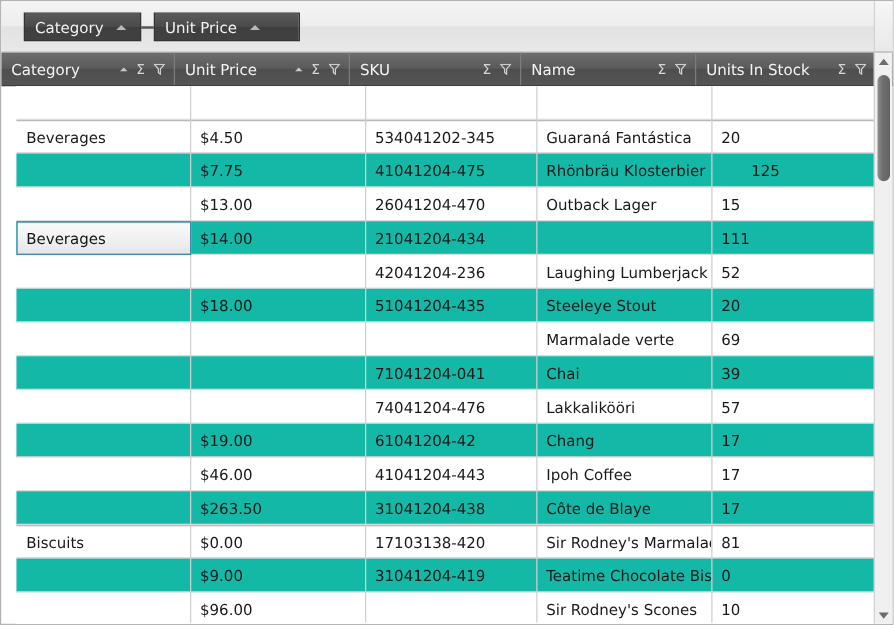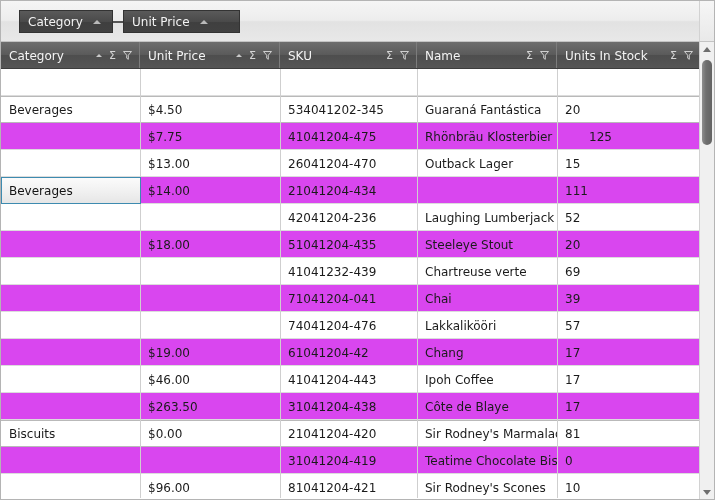--- a/index.html
+++ b/index.html
@@ -76,30 +76,30 @@
     width: 0; height: 0;
     border-left: 3px solid transparent;
     border-right: 3px solid transparent;
     border-bottom: 3px solid #c9c9c9;
   }
   .ic-sigma { font-size: 11px; color: #d6d6d6; line-height: 1; font-family: "DejaVu Sans", sans-serif; }
   .ic-filter svg { display: block; }
 
   
   #body-clip {
-    position: absolute; left: 0; top: 68px;
+    position: absolute; left: 12px; top: 68px;
     width: 700px; height: 431px;
     background: #ffffff;
     overflow: hidden;
     text-decoration: underline;
   }
   .row {
     position: absolute; left: 0; width: 700px; height: 27px;
   }
-  .row.alt { background: #d946ef; }
+  .row.alt { background: #14b8a6; }
   .row.plain { background: #ffffff; }
   .row .rline {
     position: absolute; left: 0; bottom: 0; width: 700px; height: 1px;
     background: #dcdcdc;
   }
   .cell {
     position: absolute; top: 0; height: 27px;
     display: flex; align-items: center;
     font-size: 12px; color: #1b1b1b;
     padding-left: 8px;
@@ -303,22 +303,21 @@
           <div class="cell" style="left: 0px; width: 139px;"></div>
           <div class="cell" style="left: 139px; width: 140px;">$18.00</div>
           <div class="cell" style="left: 279px; width: 137px;">51041204-435</div>
           <div class="cell" style="left: 416px; width: 140px;">Steeleye Stout</div>
           <div class="cell" style="left: 556px; width: 144px;">20</div>
           <div class="rline"></div>
         </div>
         <div class="row plain" style="top: 189px;">
           <div class="cell" style="left: 0px; width: 139px;"></div>
           <div class="cell" style="left: 139px; width: 140px;"></div>
-          <div class="cell" style="left: 279px; width: 137px;">41041232-439</div>
-          <div class="cell" style="left: 416px; width: 140px;">Chartreuse verte</div>
+          <div class="cell" style="left: 416px; width: 140px;">Marmalade verte</div>
           <div class="cell" style="left: 556px; width: 144px;">69</div>
           <div class="rline"></div>
         </div>
         <div class="row alt" style="top: 216px;">
           <div class="cell" style="left: 0px; width: 139px;"></div>
           <div class="cell" style="left: 139px; width: 140px;"></div>
           <div class="cell" style="left: 279px; width: 137px;">71041204-041</div>
           <div class="cell" style="left: 416px; width: 140px;">Chai</div>
           <div class="cell" style="left: 556px; width: 144px;">39</div>
           <div class="rline"></div>
@@ -351,36 +350,36 @@
           <div class="cell" style="left: 0px; width: 139px;"></div>
           <div class="cell" style="left: 139px; width: 140px;">$263.50</div>
           <div class="cell" style="left: 279px; width: 137px;">31041204-438</div>
           <div class="cell" style="left: 416px; width: 140px;">Côte de Blaye</div>
           <div class="cell" style="left: 556px; width: 144px;">17</div>
           <div class="rline"></div>
         </div>
         <div class="row plain" style="top: 351px;">
           <div class="cell" style="left: 0px; width: 139px;">Biscuits</div>
           <div class="cell" style="left: 139px; width: 140px;">$0.00</div>
-          <div class="cell" style="left: 279px; width: 137px;">21041204-420</div>
+          <div class="cell" style="left: 279px; width: 137px;">17103138-420</div>
           <div class="cell" style="left: 416px; width: 140px;">Sir Rodney's Marmalade</div>
           <div class="cell" style="left: 556px; width: 144px;">81</div>
           <div class="rline" style="background: rgb(185, 185, 185);"></div>
         </div>
         <div class="row alt" style="top: 378px;">
           <div class="cell" style="left: 0px; width: 139px;"></div>
+          <div class="cell" style="left: 139px; width: 140px;">$9.00</div>
           <div class="cell" style="left: 279px; width: 137px;">31041204-419</div>
           <div class="cell" style="left: 416px; width: 140px;">Teatime Chocolate Bisc</div>
           <div class="cell" style="left: 556px; width: 144px;">0</div>
           <div class="rline"></div>
         </div>
         <div class="row plain" style="top: 405px;">
           <div class="cell" style="left: 0px; width: 139px;"></div>
           <div class="cell" style="left: 139px; width: 140px;">$96.00</div>
-          <div class="cell" style="left: 279px; width: 137px;">81041204-421</div>
           <div class="cell" style="left: 416px; width: 140px;">Sir Rodney's Scones</div>
           <div class="cell" style="left: 556px; width: 144px; text-align: right;">10</div>
         </div>
         <div class="grouplinetop" style="top: 27px;"></div>
         <div class="grouplinetop" style="top: 351px;"></div>
       </div>
     <div id="body-lines">
         <div class="vline" style="left: 139px;"></div>
         <div class="vline" style="left: 279px;"></div>
         <div class="vline" style="left: 416px;"></div>

